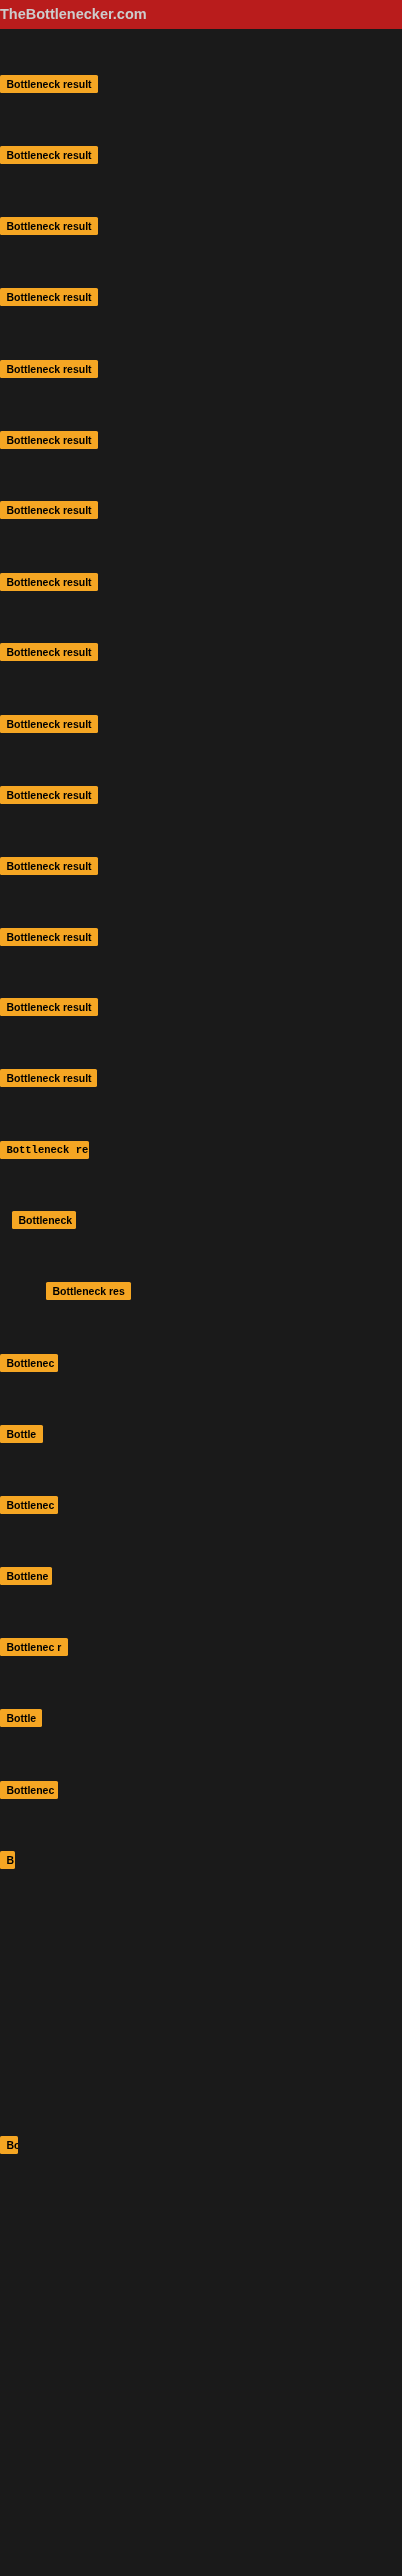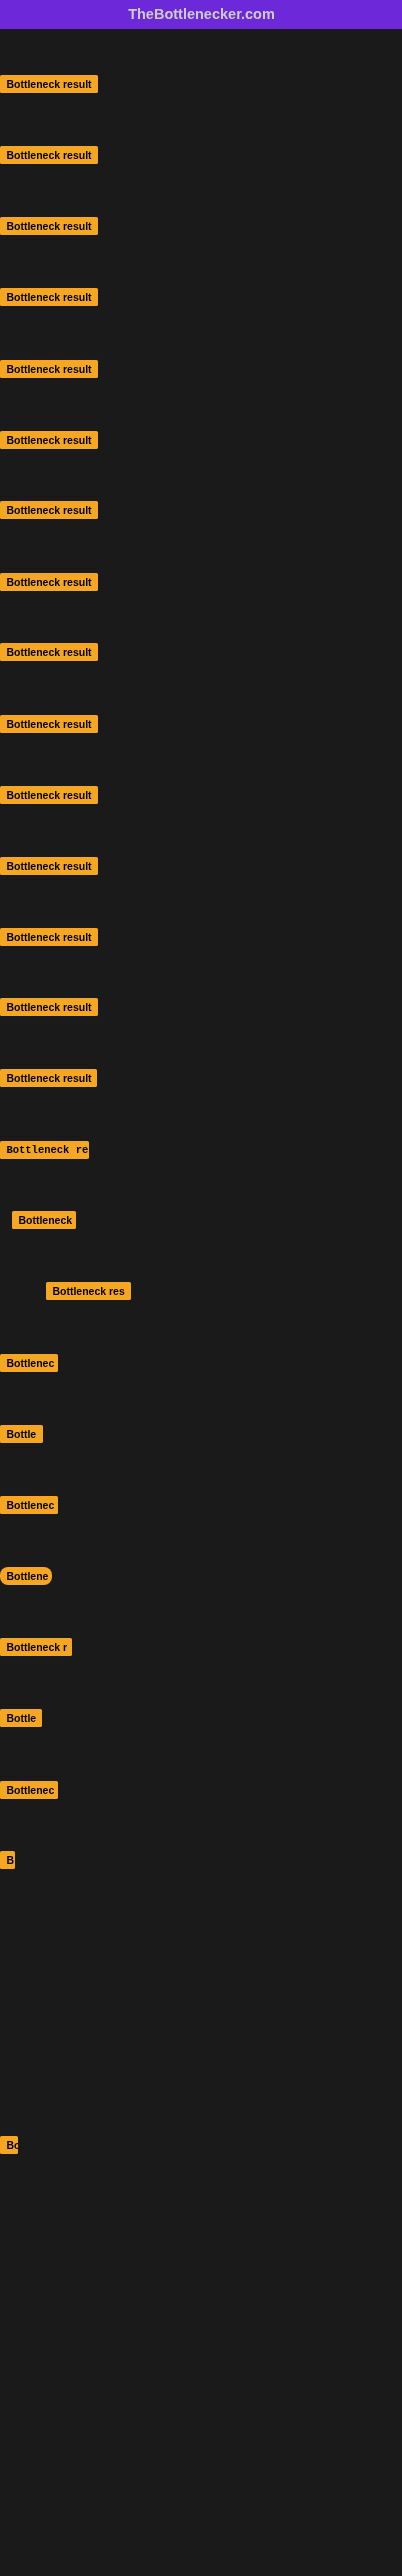--- a/index.html
+++ b/index.html
@@ -10,26 +10,25 @@
 
     body {
       width: 403px;
       min-height: 2576px;
       background-color: #1a1a1a;
       font-family: Arial, sans-serif;
       position: relative;
     }
 
     .site-title {
-      text-align: center;
       color: #cccccc;
       font-size: 14.5px;
       font-weight: bold;
       padding: 6.4px 0;
-      background-color: #6d28d9;
+      background-color: #b91c1c;
     }
 
     .bottleneck-item {
       position: absolute;
       left: 0;
     }
 
     .bottleneck-badge {
       background-color: #f5a623;
       color: #000000;
@@ -62,20 +61,20 @@
     <div class="bottleneck-item" style="top: 804px; left: 0px;"><span class="bottleneck-badge" style="max-width: 101px;">Bottleneck result</span></div>
     <div class="bottleneck-item" style="top: 875px; left: 0px;"><span class="bottleneck-badge" style="max-width: 101px;">Bottleneck result</span></div>
     <div class="bottleneck-item" style="top: 945px; left: 0px;"><span class="bottleneck-badge" style="max-width: 101px;">Bottleneck result</span></div>
     <div class="bottleneck-item" style="top: 1016px; left: 0px;"><span class="bottleneck-badge" style="max-width: 97px;">Bottleneck result</span></div>
     <div class="bottleneck-item" style="top: 1088px; left: 0px;"><span class="bottleneck-badge" style="max-width: 89px; font-family: Liberation Mono, monospace;">Bottleneck resu</span></div>
     <div class="bottleneck-item" style="top: 1158px; left: 12px;"><span class="bottleneck-badge" style="max-width: 64px;">Bottleneck</span></div>
     <div class="bottleneck-item" style="top: 1229px; left: 0px;"><span class="bottleneck-badge" style="max-width: 85px; margin-left: 46px;">Bottleneck res</span></div>
     <div class="bottleneck-item" style="top: 1301px; left: 0px;"><span class="bottleneck-badge" style="max-width: 58px;">Bottlenec</span></div>
     <div class="bottleneck-item" style="top: 1372px; left: 0px;"><span class="bottleneck-badge" style="max-width: 44px;">Bottle</span></div>
     <div class="bottleneck-item" style="top: 1443px; left: 0px;"><span class="bottleneck-badge" style="max-width: 58px;">Bottlenec</span></div>
-    <div class="bottleneck-item" style="top: 1514px; left: 0px;"><span class="bottleneck-badge" style="max-width: 52px; border-radius: 8px;">Bottlene</span></div>
-    <div class="bottleneck-item" style="top: 1585px; left: 0px;"><span class="bottleneck-badge" style="max-width: 72px;">Bottleneck r</span></div>
+    <div class="bottleneck-item" style="top: 1514px; left: 0px;"><span class="bottleneck-badge" style="max-width: 52px;">Bottlene</span></div>
+    <div class="bottleneck-item" style="top: 1585px; left: 0px;"><span class="bottleneck-badge" style="max-width: 72px;">Bottlenec r</span></div>
     <div class="bottleneck-item" style="top: 1656px; left: 0px;"><span class="bottleneck-badge" style="max-width: 42px;">Bottle</span></div>
     <div class="bottleneck-item" style="top: 1728px; left: 0px;"><span class="bottleneck-badge" style="max-width: 58px;">Bottlenec</span></div>
     <div class="bottleneck-item" style="top: 1798px; left: 0px;"><span class="bottleneck-badge" style="max-width: 14.5px;">B</span></div>
     <div class="bottleneck-item" style="top: 2083px; left: 0px;"><span class="bottleneck-badge" style="max-width: 17.7px;">Bo</span></div>
   </div>
 
 
 </body></html>

